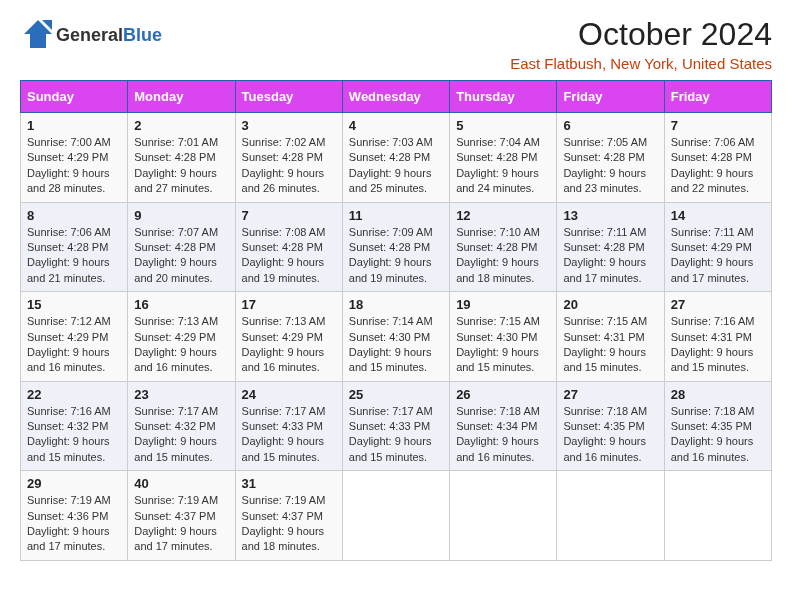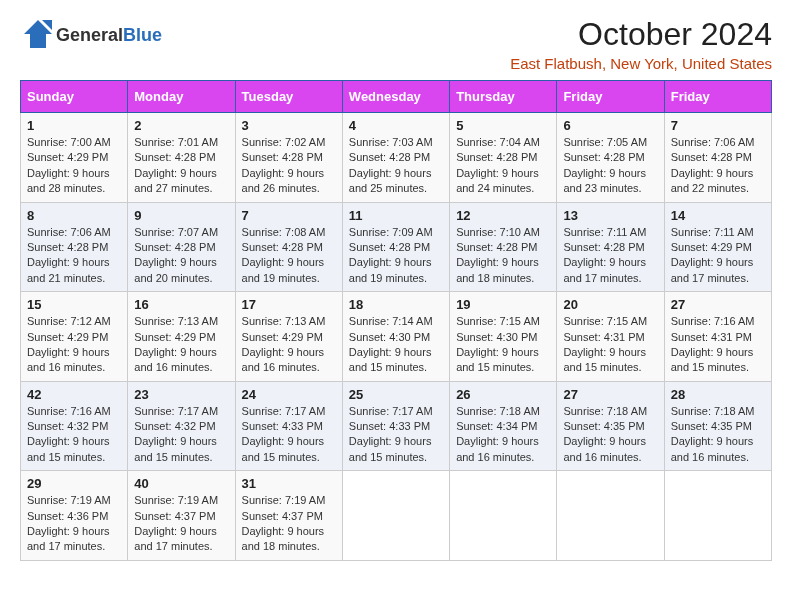--- a/index.html
+++ b/index.html
@@ -218,21 +218,21 @@
           <span class="day-num">20</span>
           <div class="day-info">Sunrise: 7:15 AM<br>Sunset: 4:31 PM<br>Daylight: 9 hours and 15 minutes.</div>
         </td>
         <td>
           <span class="day-num">27</span>
           <div class="day-info">Sunrise: 7:16 AM<br>Sunset: 4:31 PM<br>Daylight: 9 hours and 15 minutes.</div>
         </td>
       </tr>
       <tr>
         <td>
-          <span class="day-num">42</span>
+          <span class="day-num">22</span>
           <div class="day-info">Sunrise: 7:16 AM<br>Sunset: 4:32 PM<br>Daylight: 9 hours and 15 minutes.</div>
         </td>
         <td>
           <span class="day-num">23</span>
           <div class="day-info">Sunrise: 7:17 AM<br>Sunset: 4:32 PM<br>Daylight: 9 hours and 15 minutes.</div>
         </td>
         <td>
           <span class="day-num">24</span>
           <div class="day-info">Sunrise: 7:17 AM<br>Sunset: 4:33 PM<br>Daylight: 9 hours and 15 minutes.</div>
         </td>

